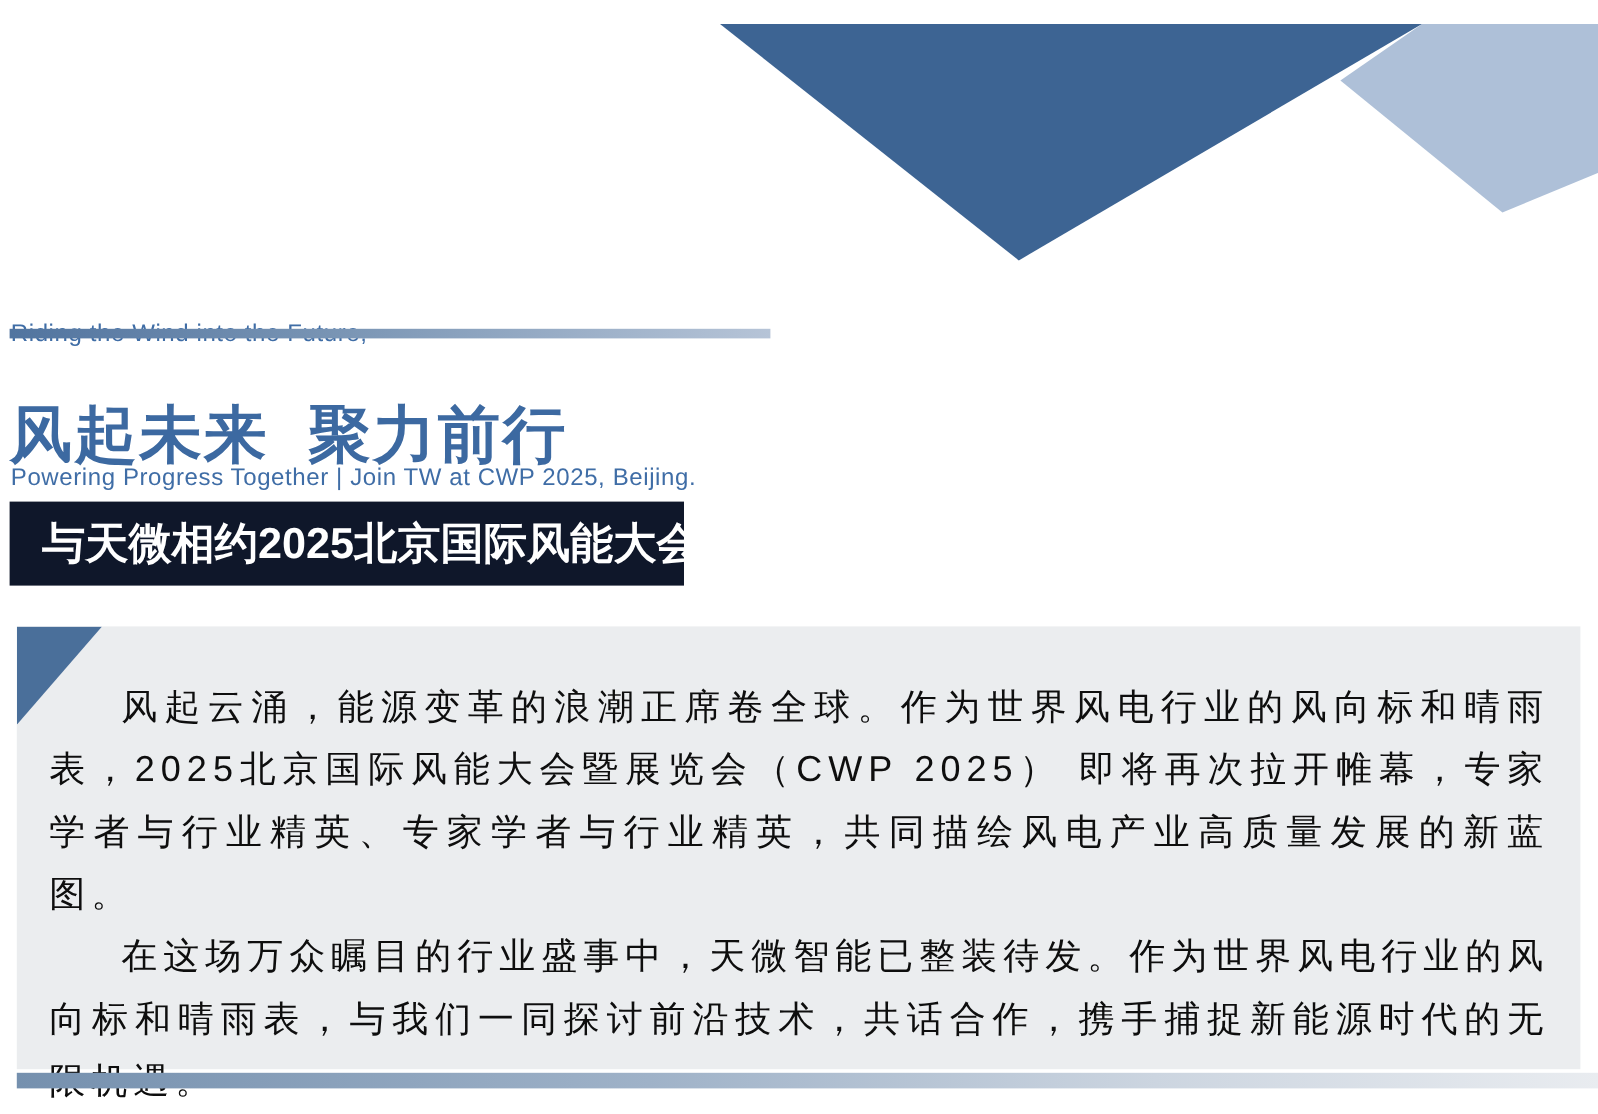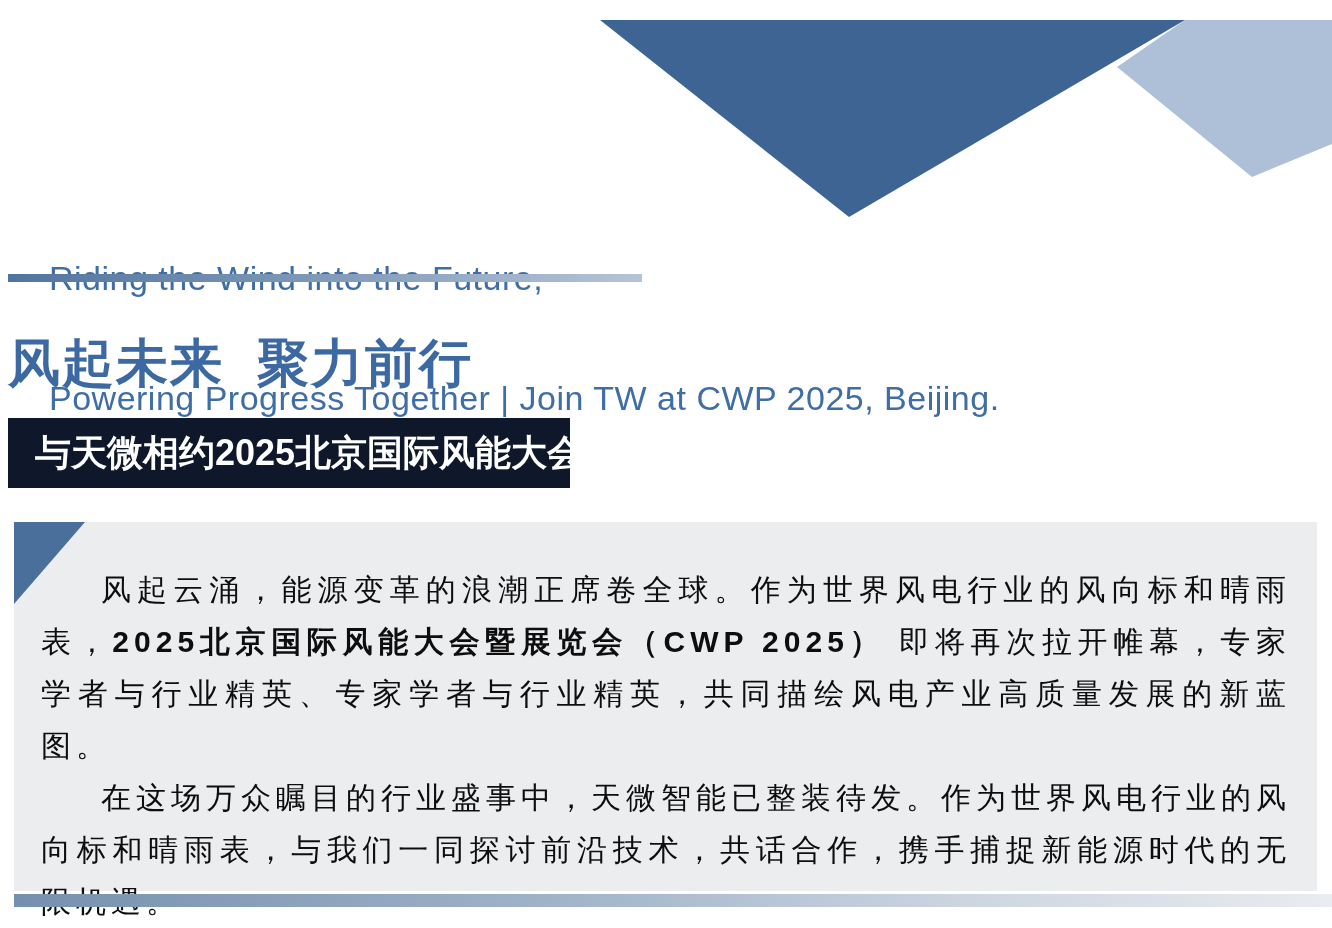--- a/index.html
+++ b/index.html
@@ -18,25 +18,24 @@
     top: 0; left: 0;
     width: 1332px; height: 230px;
     display: block;
   }
 
   
   .tagline {
     position: absolute;
     left: 9px; top: 178px;
     color: #3f6da6;
-    font-size: 34px;
+    font-size: 20px;
     line-height: 40px;
     letter-spacing: 0.5px;
     white-space: pre;
-    margin-left: 40px;
   }
 
   
   .divider {
     position: absolute;
     left: 8px; top: 274px;
     width: 634px; height: 8px;
     background: linear-gradient(to right, #51749f, #7b96b5 45%, #b6c4d7 100%);
   }
 
@@ -89,21 +88,21 @@
   }
   .content-box p {
     margin: 0;
     color: #0e0e0e;
     font-size: 30px;
     line-height: 52px;
     letter-spacing: 5px;
     text-indent: 2em;
     text-align: justify;
   }
-  .content-box p b { font-weight: bold; }
+  .content-box p b { font-weight: normal; }
 
   
   .bottom-bar {
     position: absolute;
     left: 14px; top: 894px;
     width: 1318px; height: 13px;
     background: linear-gradient(to right, #7590ae, #9fb2c8 40%, #ccd5e0 72%, #e9ecf0 100%);
   }
 </style>
 </head>

